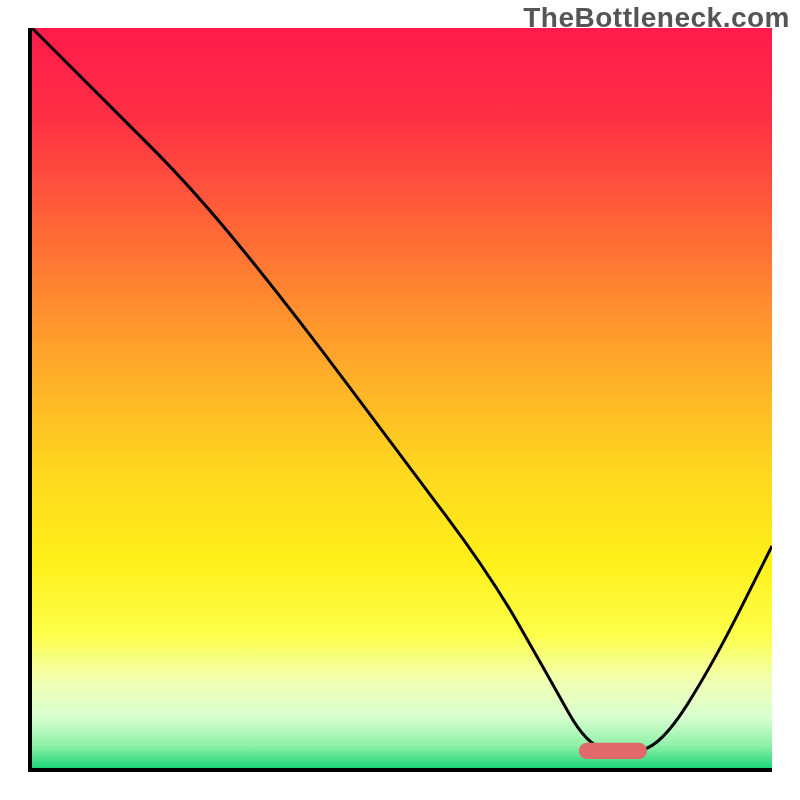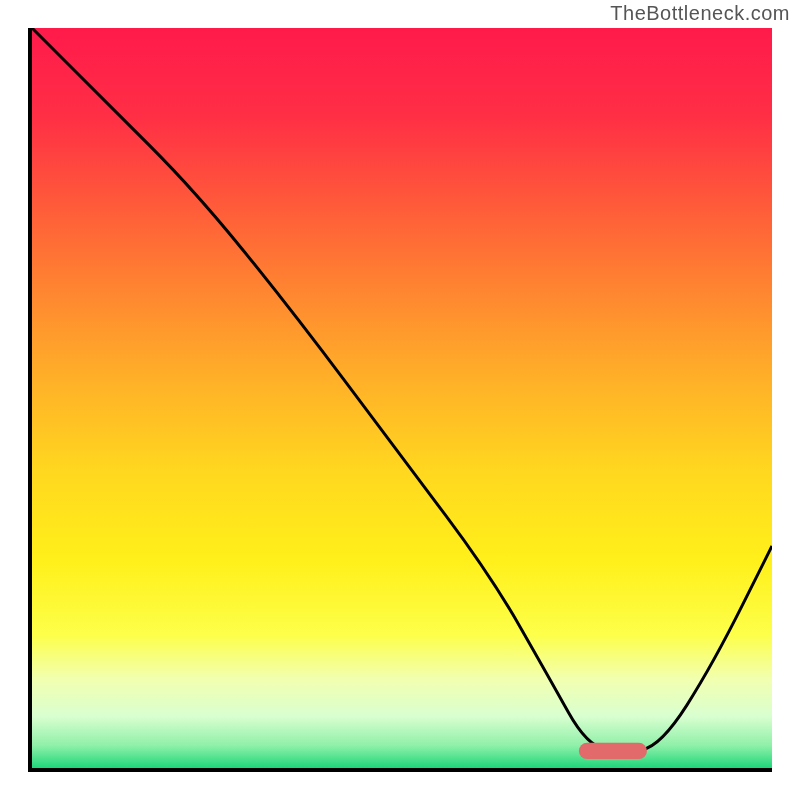--- a/index.html
+++ b/index.html
@@ -12,22 +12,22 @@
   }
   .container {
     position: relative;
     width: 800px;
     height: 800px;
   }
   .watermark {
     position: absolute;
     top: 2px;
     right: 10px;
-    font-size: 20px;
-    font-weight: normal;
+    font-size: 28px;
+    font-weight: bold;
     color: #555555;
     letter-spacing: 0.5px;
   }
   .axis-line {
     position: absolute;
     background: #000000;
   }
   .axis-left {
     left: 28px;
     top: 28px;

